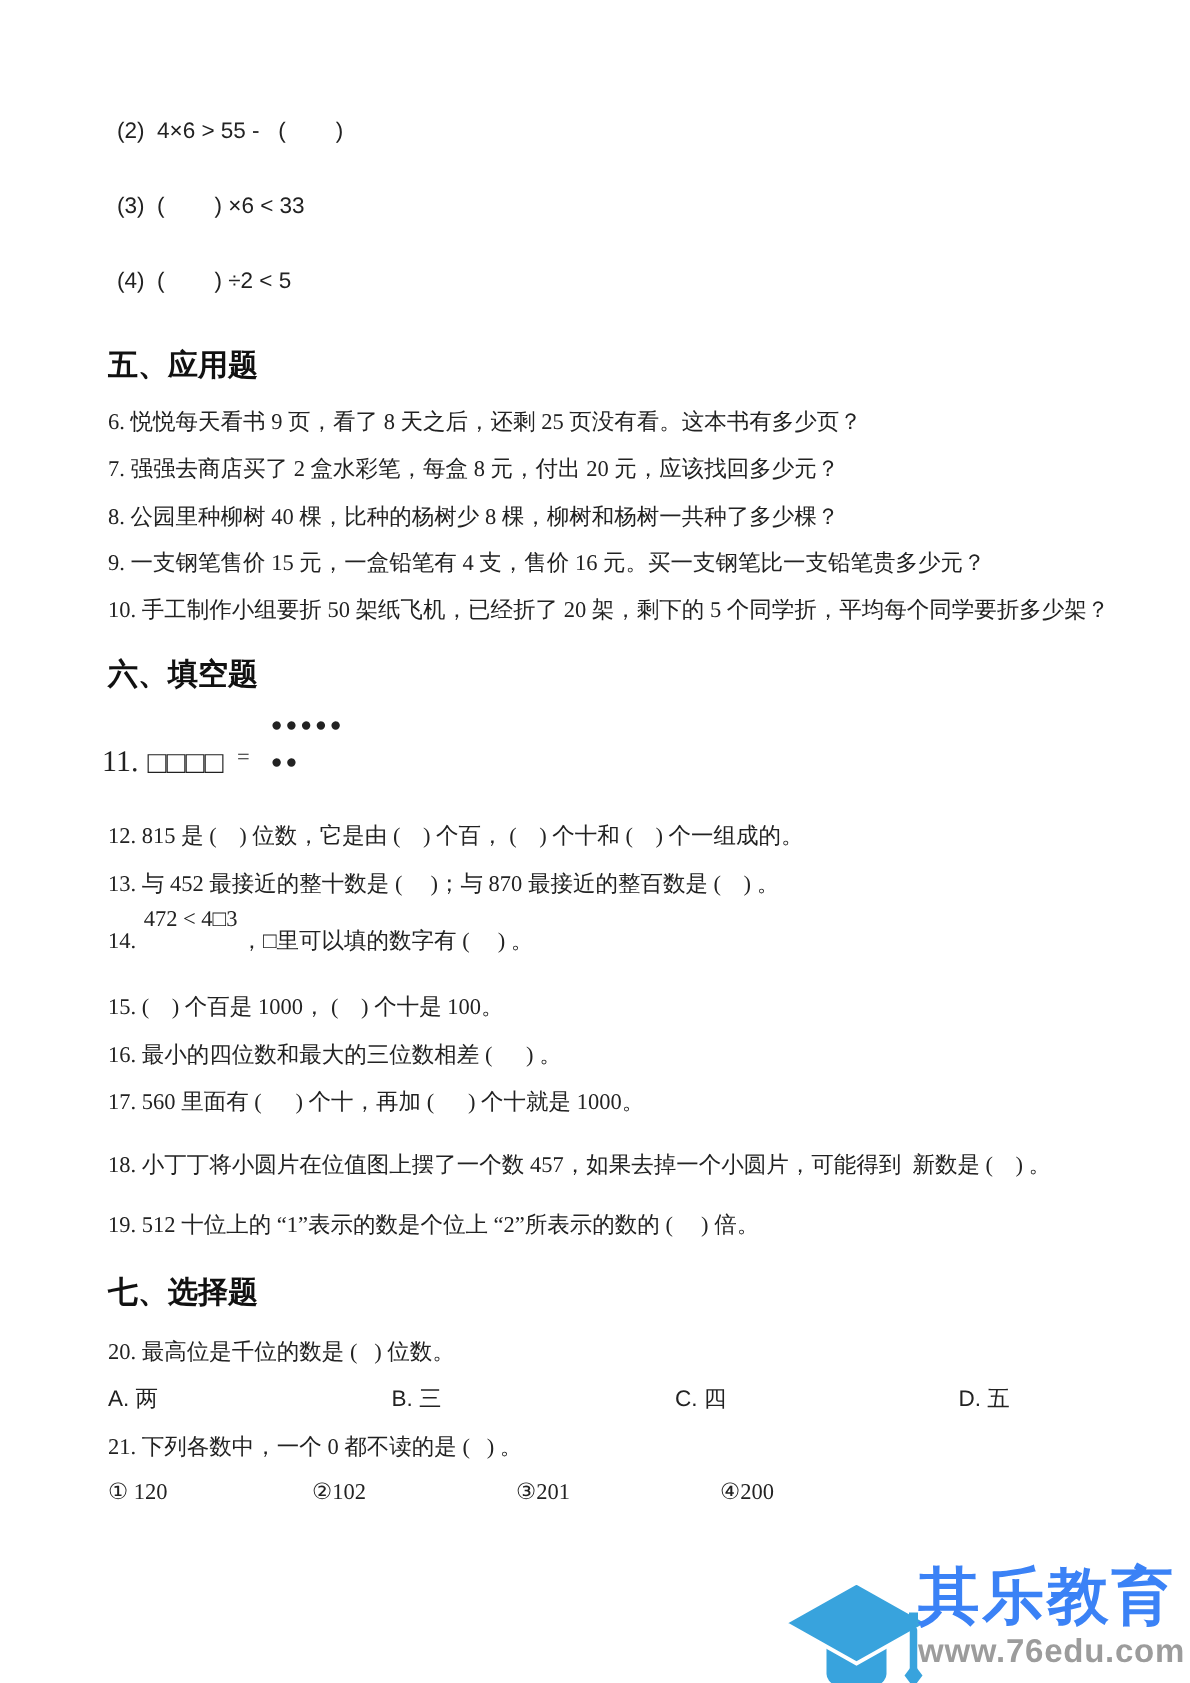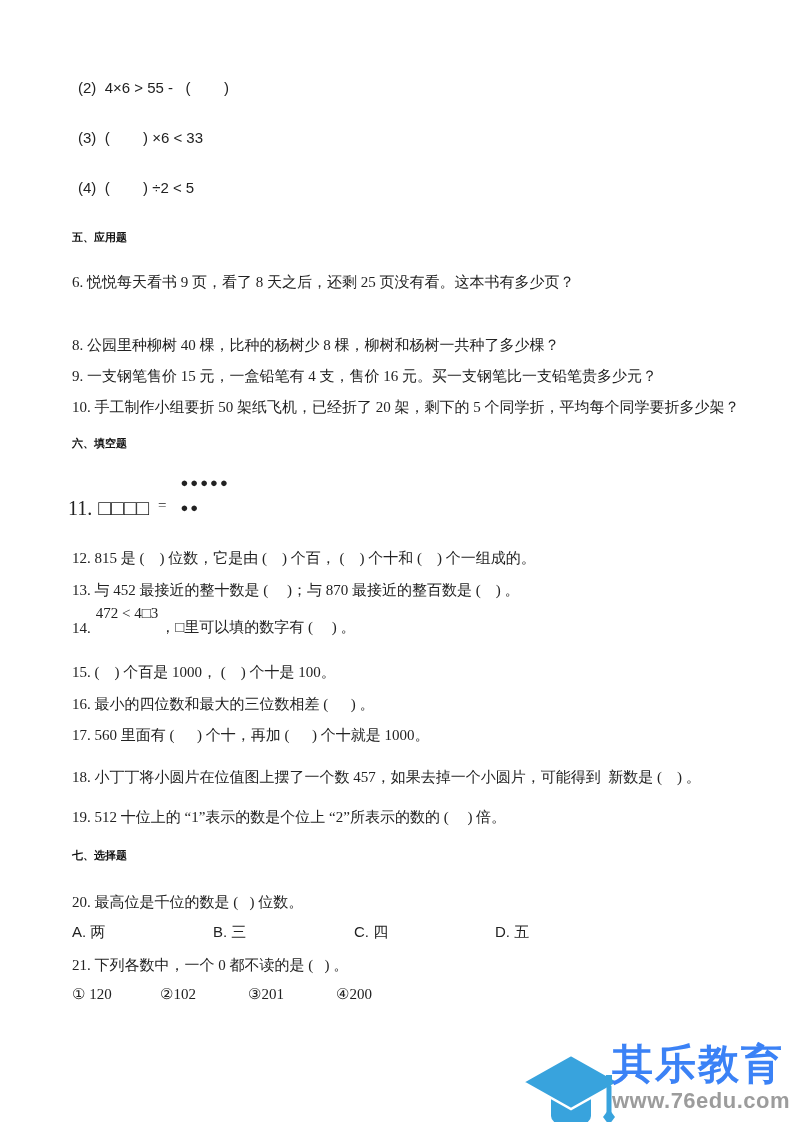--- a/index.html
+++ b/index.html
@@ -7,51 +7,52 @@
     position:relative;
     width:793px;height:1122px;
     background:#ffffff;
     overflow:hidden;
     color:#222;
   }
   .abs{position:absolute;white-space:pre;}
   .serif{font-family:"Liberation Serif","DejaVu Serif",serif;}
   .sans{font-family:"Liberation Sans","DejaVu Sans",sans-serif;}
   .line{font-size:15px;line-height:20px;color:#222;}
-  .heading{font-size:11px;font-weight:bold;color:#111;}
+  .heading{font-size:20px;font-weight:bold;color:#111;}
   .flexrow{display:flex;align-items:flex-end;}
   
   .q11-num{font-size:20px;}
   .q11-squares{font-size:21px;line-height:18px;letter-spacing:0px;margin:0 0 3px 6px;}
   .q11-eq{font-size:15px;margin:0 0 6px 9px;}
   .q11-dots{font-size:13px;line-height:25px;letter-spacing:2px;margin-left:14px;}
   .q11-text{font-size:15px;margin-left:26px;}
   
   .q14-num{font-size:15px;}
   .q14-formula{font-size:15px;margin:0 0 15px 5px;}
   .q14-text{font-size:15px;margin-left:2px;}
   
-  .optrow{display:flex;}
+  .optrow{display:flex;gap:48px;}
   .optrow .opt20{width:141px;font-size:15px;}
   .optrow .opt21{width:88px;font-size:15px;}
   
   .brand-name{font-size:41px;font-weight:bold;letter-spacing:2px;line-height:44px;}
   .brand-url{font-size:22px;font-weight:bold;letter-spacing:0.5px;line-height:24px;}
 </style>
 </head>
 <body>
 
 <div class="page">
 
   <div class="abs sans line" style="left:78px;top:78px;">(2)  4×6 &gt; 55 -   (        )</div>
   <div class="abs sans line" style="left:78px;top:128px;">(3)  (        ) ×6 &lt; 33</div>
   <div class="abs sans line" style="left:78px;top:178px;">(4)  (        ) ÷2 &lt; 5</div>
 
   <div class="abs sans heading" style="left:72px;top:230px;">五、应用题</div>
   <div class="abs serif line" style="left:72px;top:272px;">6. 悦悦每天看书 9 页，看了 8 天之后，还剩 25 页没有看。这本书有多少页？</div>
+  <div class="abs serif line" style="left:72px;top:303px;">7. 强强去商店买了 2 盒水彩笔，每盒 8 元，付出 20 元，应该找回多少元？</div>
   <div class="abs serif line" style="left:72px;top:335px;">8. 公园里种柳树 40 棵，比种的杨树少 8 棵，柳树和杨树一共种了多少棵？</div>
   <div class="abs serif line" style="left:72px;top:366px;">9. 一支钢笔售价 15 元，一盒铅笔有 4 支，售价 16 元。买一支钢笔比一支铅笔贵多少元？</div>
   <div class="abs serif line" style="left:72px;top:397px;">10. 手工制作小组要折 50 架纸飞机，已经折了 20 架，剩下的 5 个同学折，平均每个同学要折多少架？</div>
 
   <div class="abs sans heading" style="left:72px;top:436px;">六、填空题</div>
 
   <div class="abs serif flexrow" style="left:68px;top:470px;">
     <span class="q11-num">11.</span>
     <span class="q11-squares">□□□□</span>
     <span class="q11-eq">=</span>

